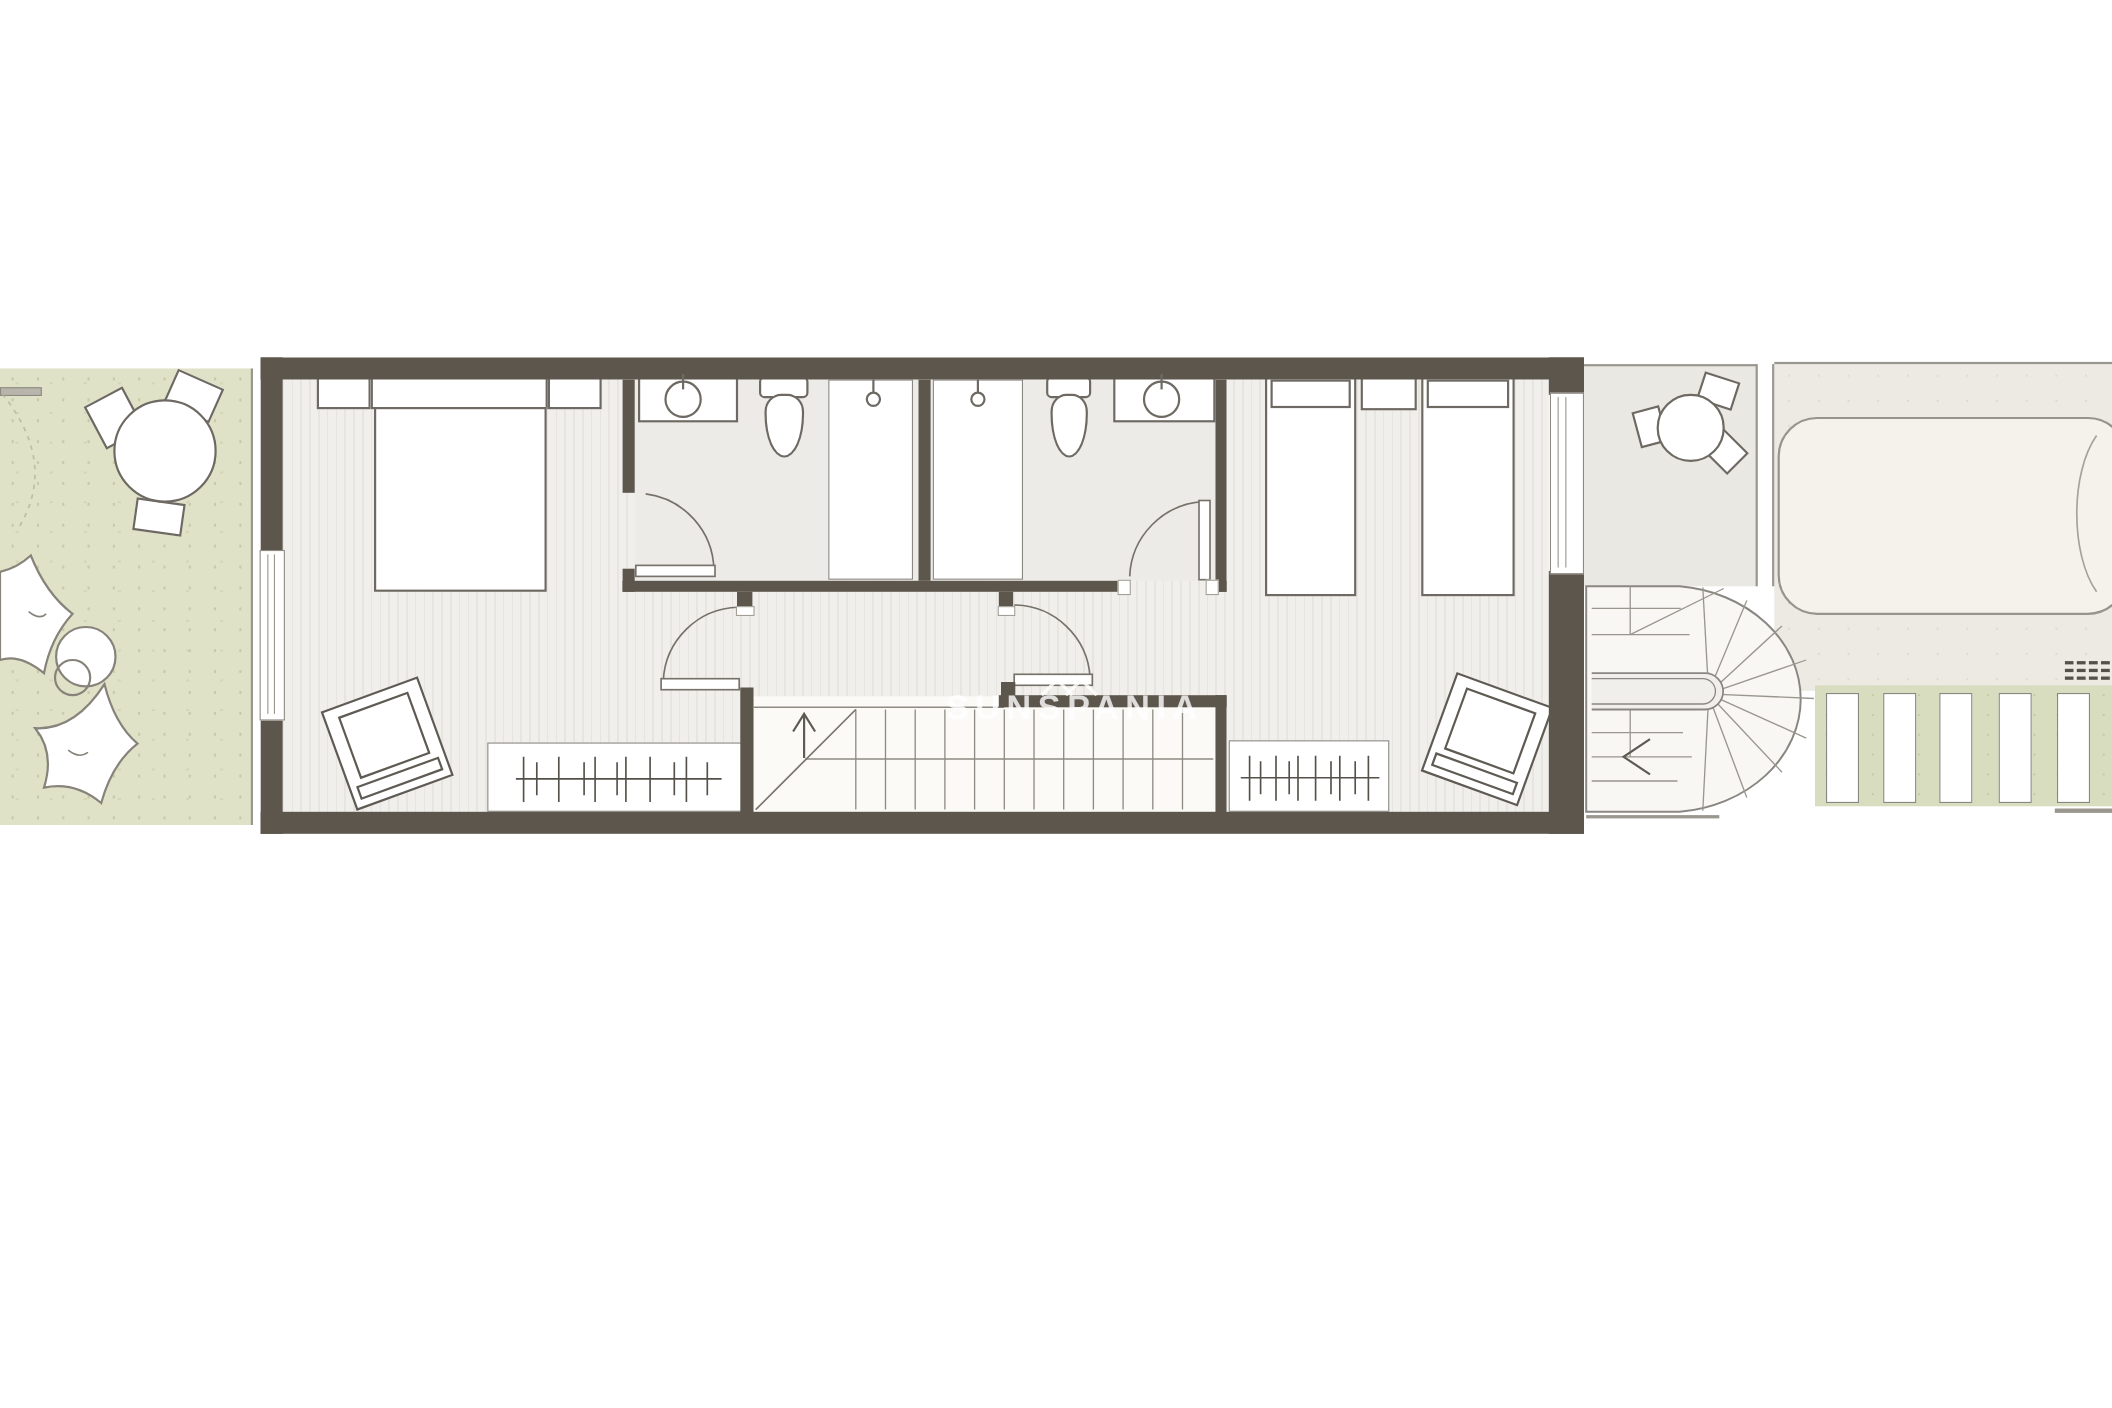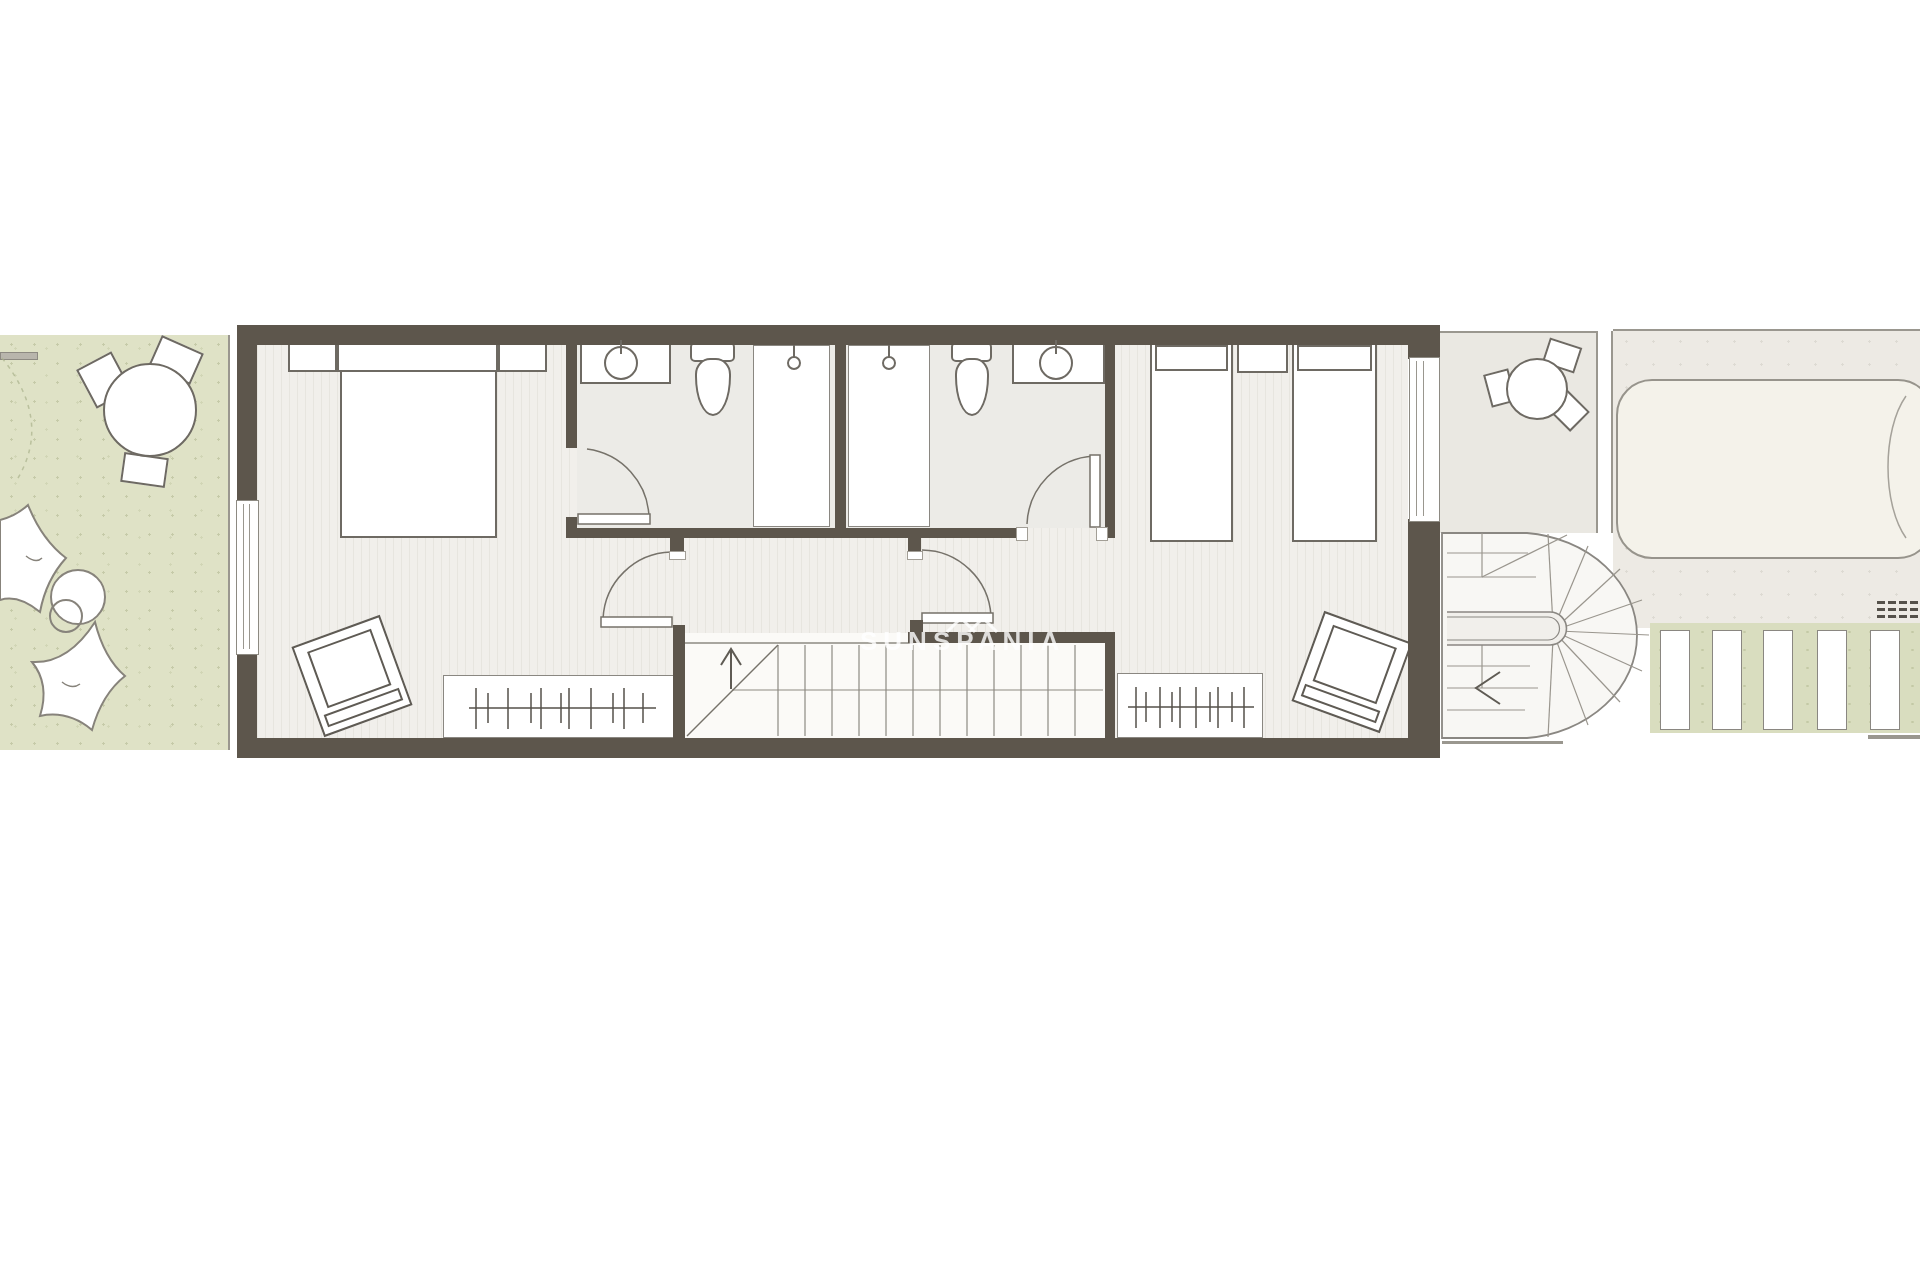--- a/index.html
+++ b/index.html
@@ -42,21 +42,21 @@
   .armchair{z-index:4;}
   .armchair .outer{position:absolute;left:0;top:0;width:100%;height:100%;
         background:#fff;border:2px solid #5f5b54;box-sizing:border-box;}
   .armchair .inner{position:absolute;left:13px;top:10px;right:13px;bottom:26px;
         background:#fff;border:2px solid #5f5b54;box-sizing:border-box;}
   .armchair .bar{position:absolute;left:7px;right:7px;bottom:8px;height:13px;
         background:#fff;border:2px solid #5f5b54;box-sizing:border-box;}
   svg.art{position:absolute;left:0;top:0;z-index:3;}
   svg.over{z-index:4;}
   
-  .watermark{z-index:9;color:rgba(255,255,255,.8);font-weight:700;font-size:26px;
+  .watermark{z-index:9;color:rgba(255,255,255,.8);font-weight:700;font-size:31px;
              letter-spacing:6px;text-align:center;white-space:nowrap;}
   .wm-logo{z-index:9;}
 </style>
 </head>
 <body>
 
 <div id="scene">
 
   <div class="abs garden" style="left:0;top:335px;width:229px;height:415px;"></div>
   <div class="abs thinline" style="left:228px;top:335px;width:2px;height:415px;"></div>

